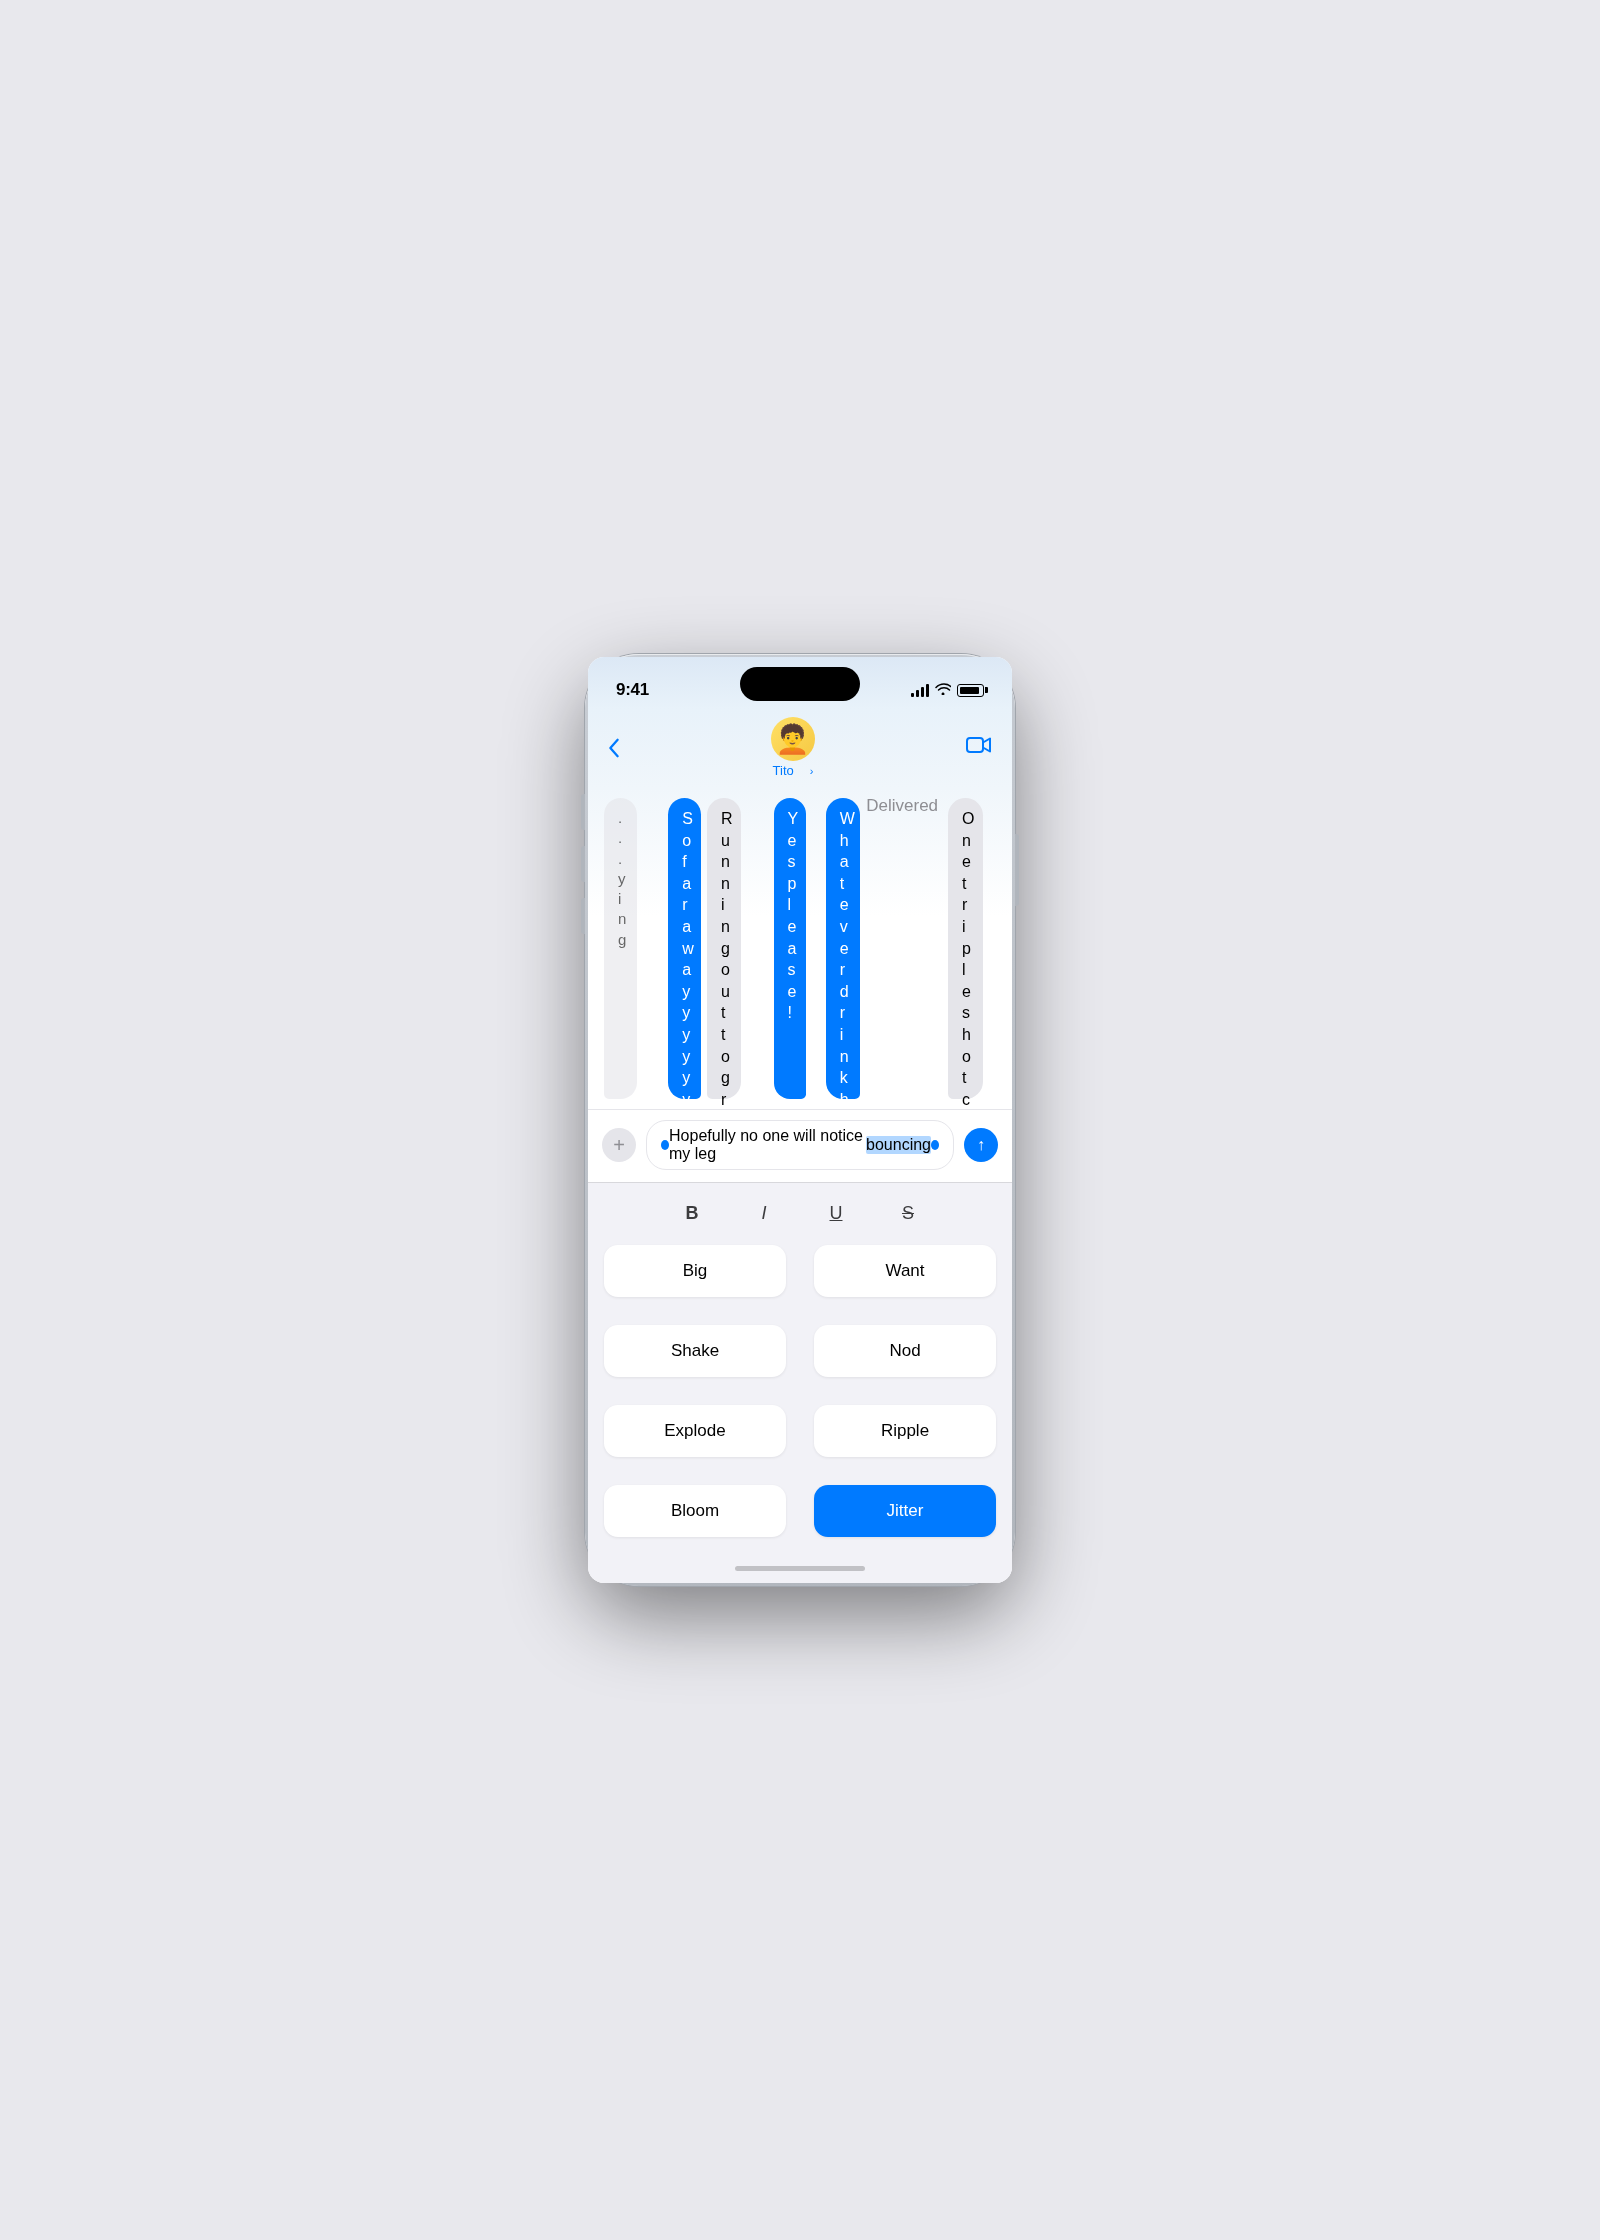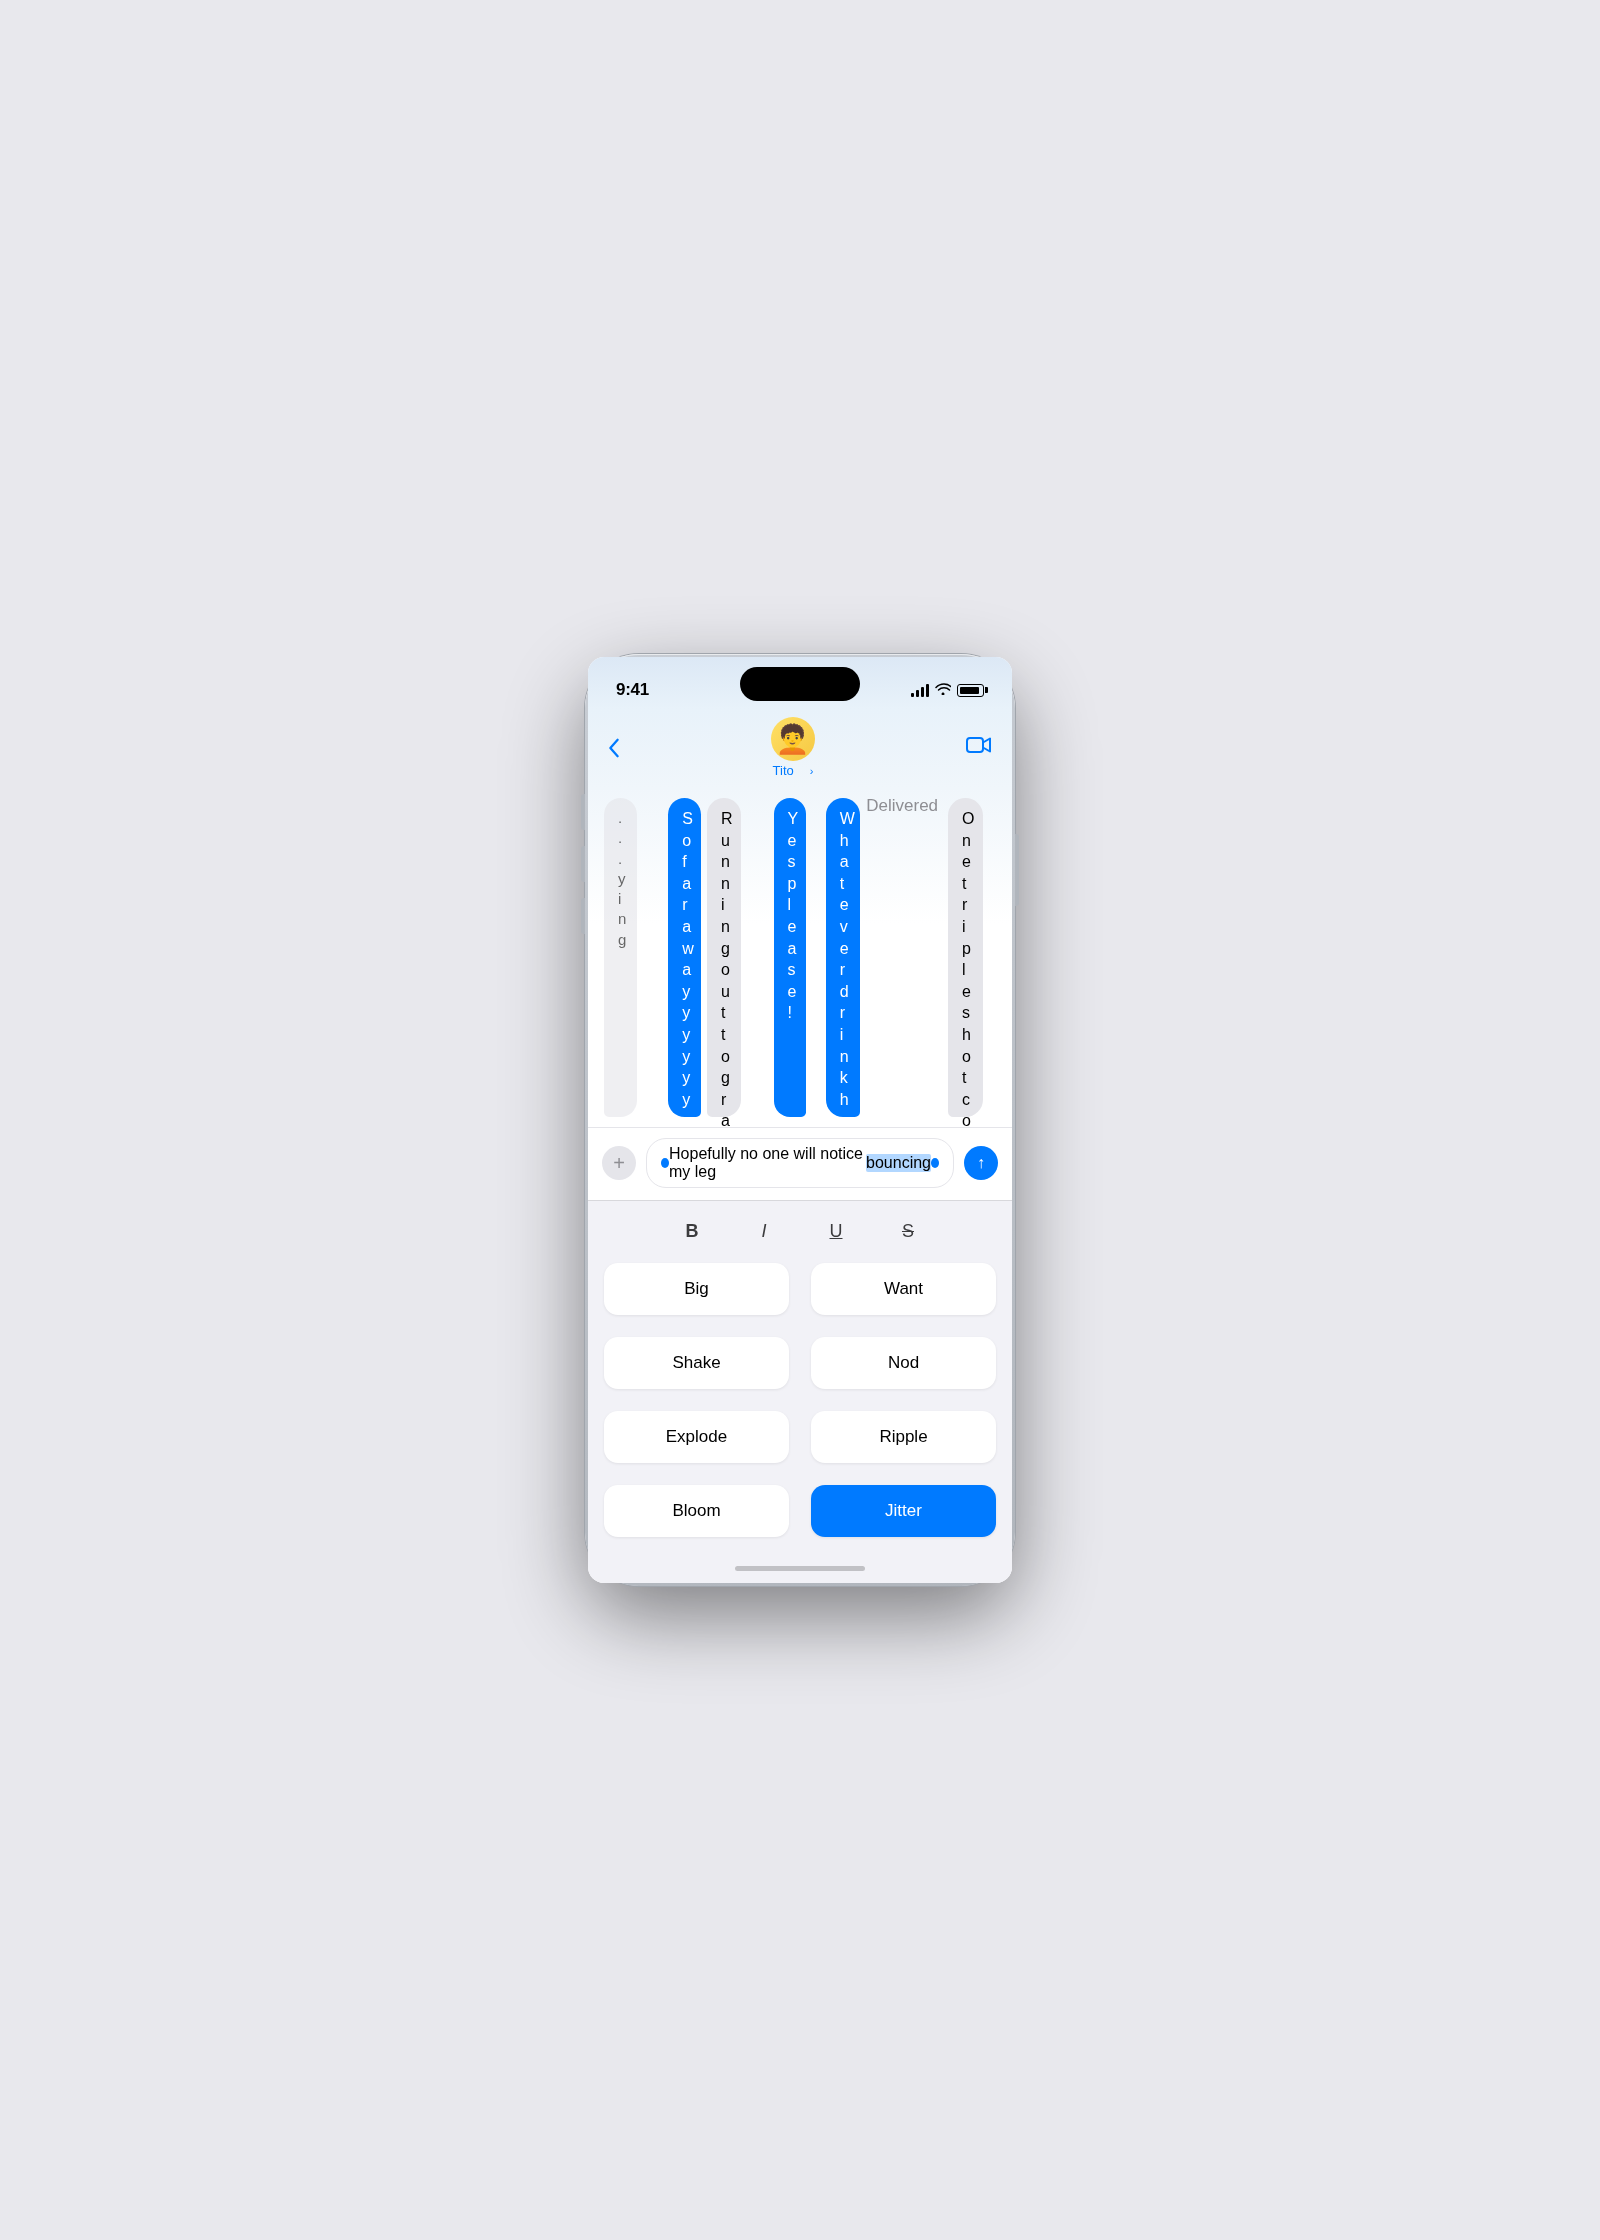--- a/index.html
+++ b/index.html
@@ -342,21 +342,21 @@
     .format-btn.italic { font-style: italic; }
     .format-btn.underline { text-decoration: underline; }
     .format-btn.strikethrough { text-decoration: line-through; }
 
     
     .animation-grid {
       background: #f2f2f7;
       padding: 6px 16px 16px;
       display: grid;
       grid-template-columns: 1fr 1fr;
-      gap: 22px;
+      gap: 28px;
       flex-shrink: 0;
     }
 
     .anim-btn {
       background: #fff;
       border-radius: 14px;
       height: 52px;
       display: flex;
       align-items: center;
       justify-content: center;

